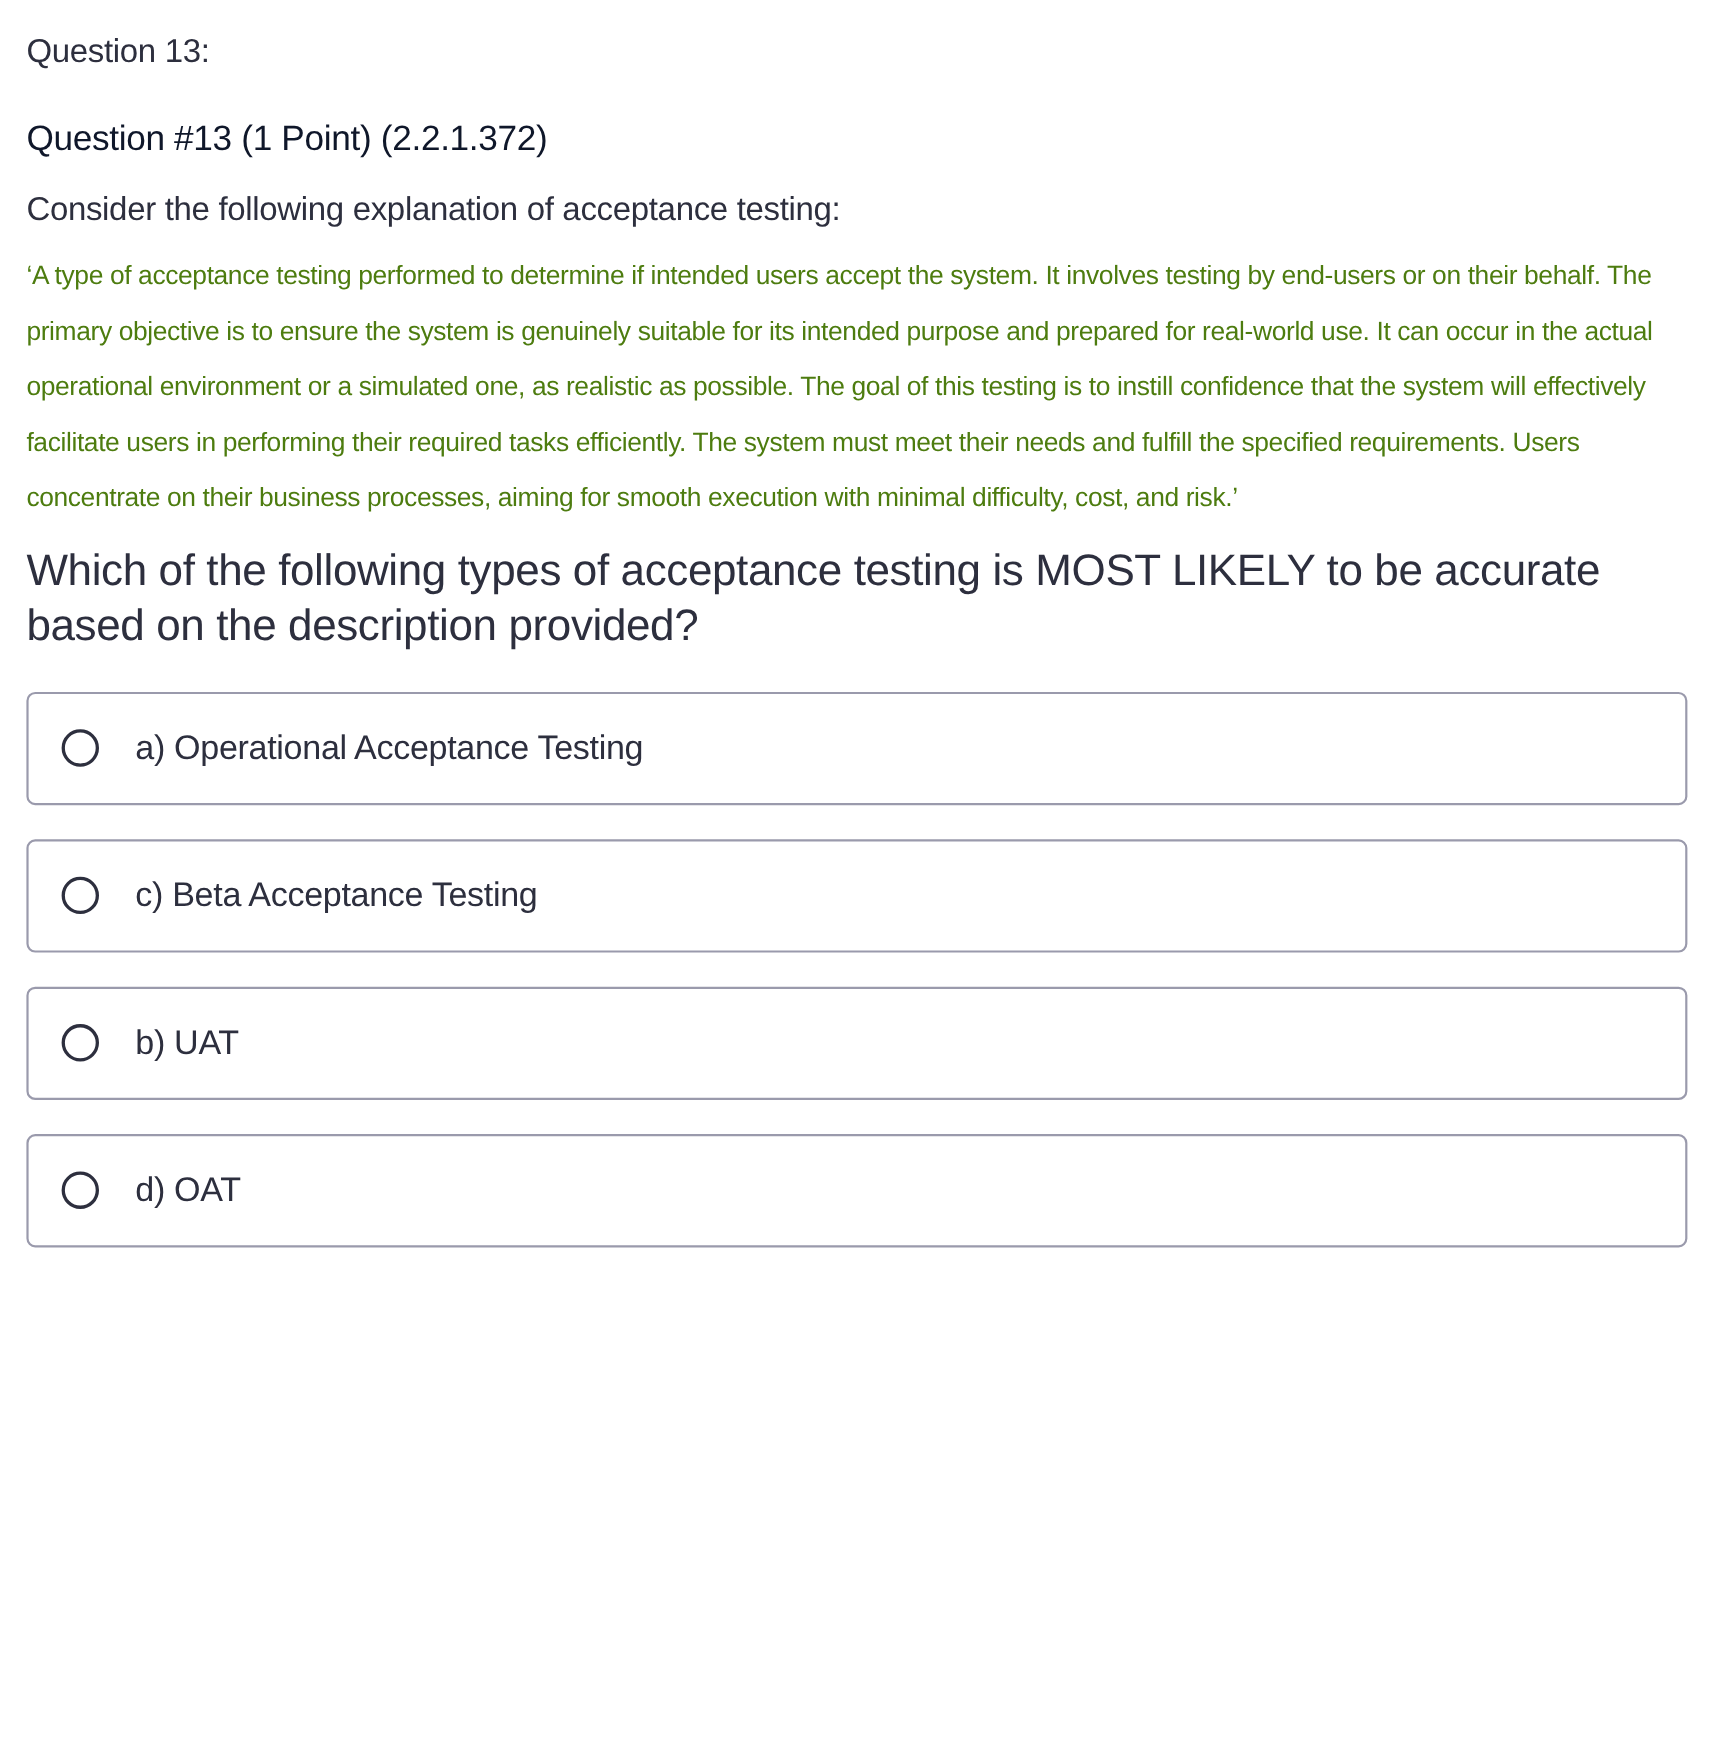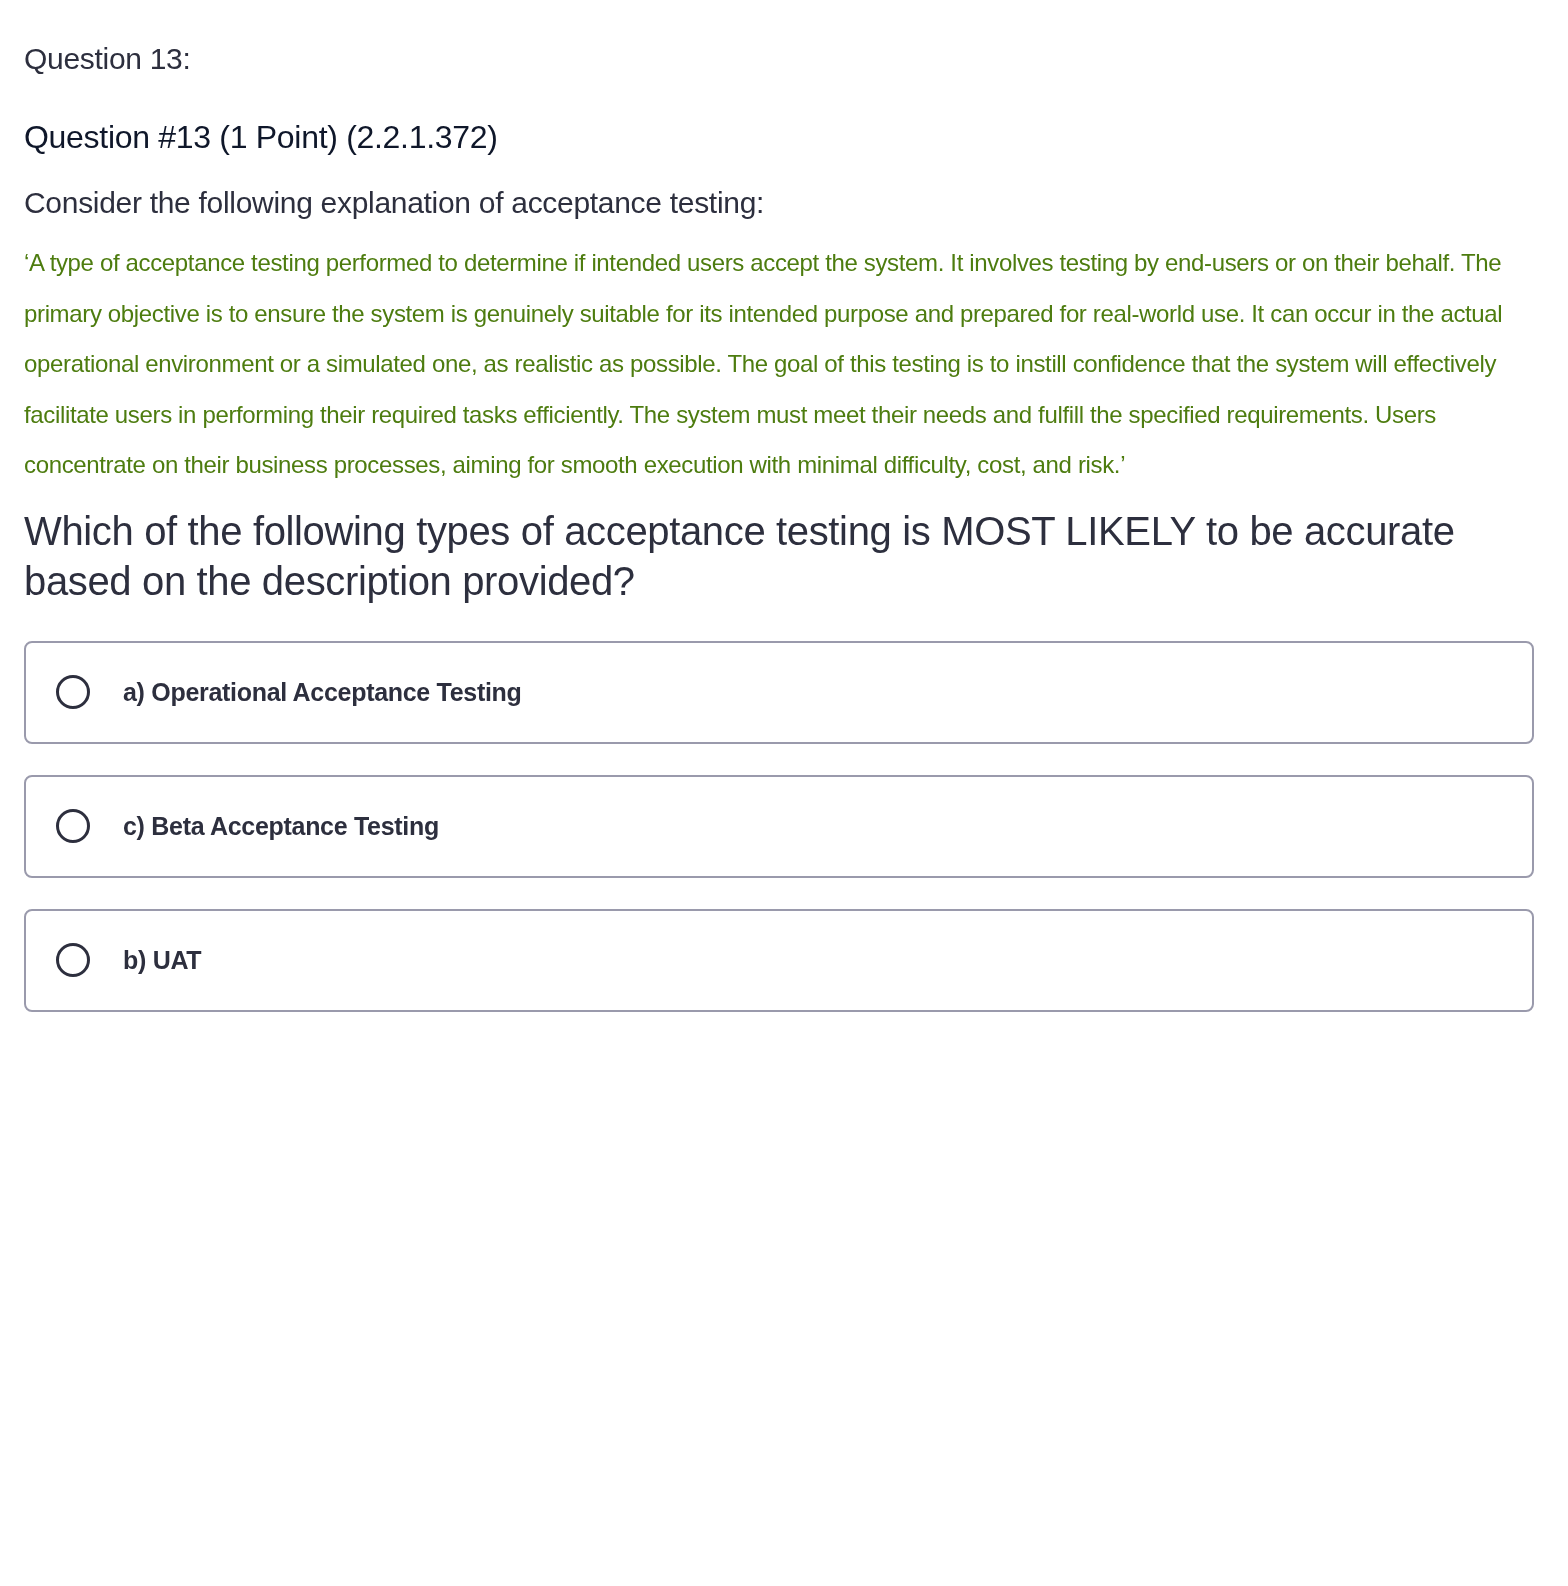--- a/index.html
+++ b/index.html
@@ -8,21 +8,21 @@
       background: #ffffff;
     }
     body {
       width: 1568px;
       height: 1586px;
       font-family: "Liberation Sans", "DejaVu Sans", sans-serif;
       color: #2d2f3e;
       overflow: hidden;
     }
     .page {
-      padding: 32px 34px 0 24px;
+      padding: 20px 34px 0 24px;
       box-sizing: border-box;
       width: 1568px;
     }
     .q-label {
       font-size: 30px;
       line-height: 38px;
       margin: 8px 0 0 0;
       color: #2d2f3e;
       letter-spacing: -0.3px;
     }
@@ -75,22 +75,22 @@
       width: 34px;
       height: 34px;
       border: 3.5px solid #2d2f3e;
       border-radius: 50%;
       margin-left: 30px;
       flex: 0 0 auto;
       box-sizing: border-box;
     }
     .opt-text {
       margin-left: 33px;
-      font-size: 25px;
-      font-weight: bold;
+      font-size: 31px;
+      font-weight: normal;
       color: #2d2f3e;
       letter-spacing: -0.3px;
     }
   </style>
 </head>
 <body>
 
 <div class="page">
   <div class="q-label">Question 13:</div>
   <div class="q-header">Question #13 (1 Point) (2.2.1.372)</div>
@@ -104,14 +104,18 @@
       <span class="opt-text">a) Operational Acceptance Testing</span>
     </div>
     <div class="option">
       <span class="radio"></span>
       <span class="opt-text">c) Beta Acceptance Testing</span>
     </div>
     <div class="option">
       <span class="radio"></span>
       <span class="opt-text">b) UAT</span>
     </div>
+    <div class="option">
+      <span class="radio"></span>
+      <span class="opt-text">d) OAT</span>
+    </div>
   </div>
 </div>
 
 </body></html>

